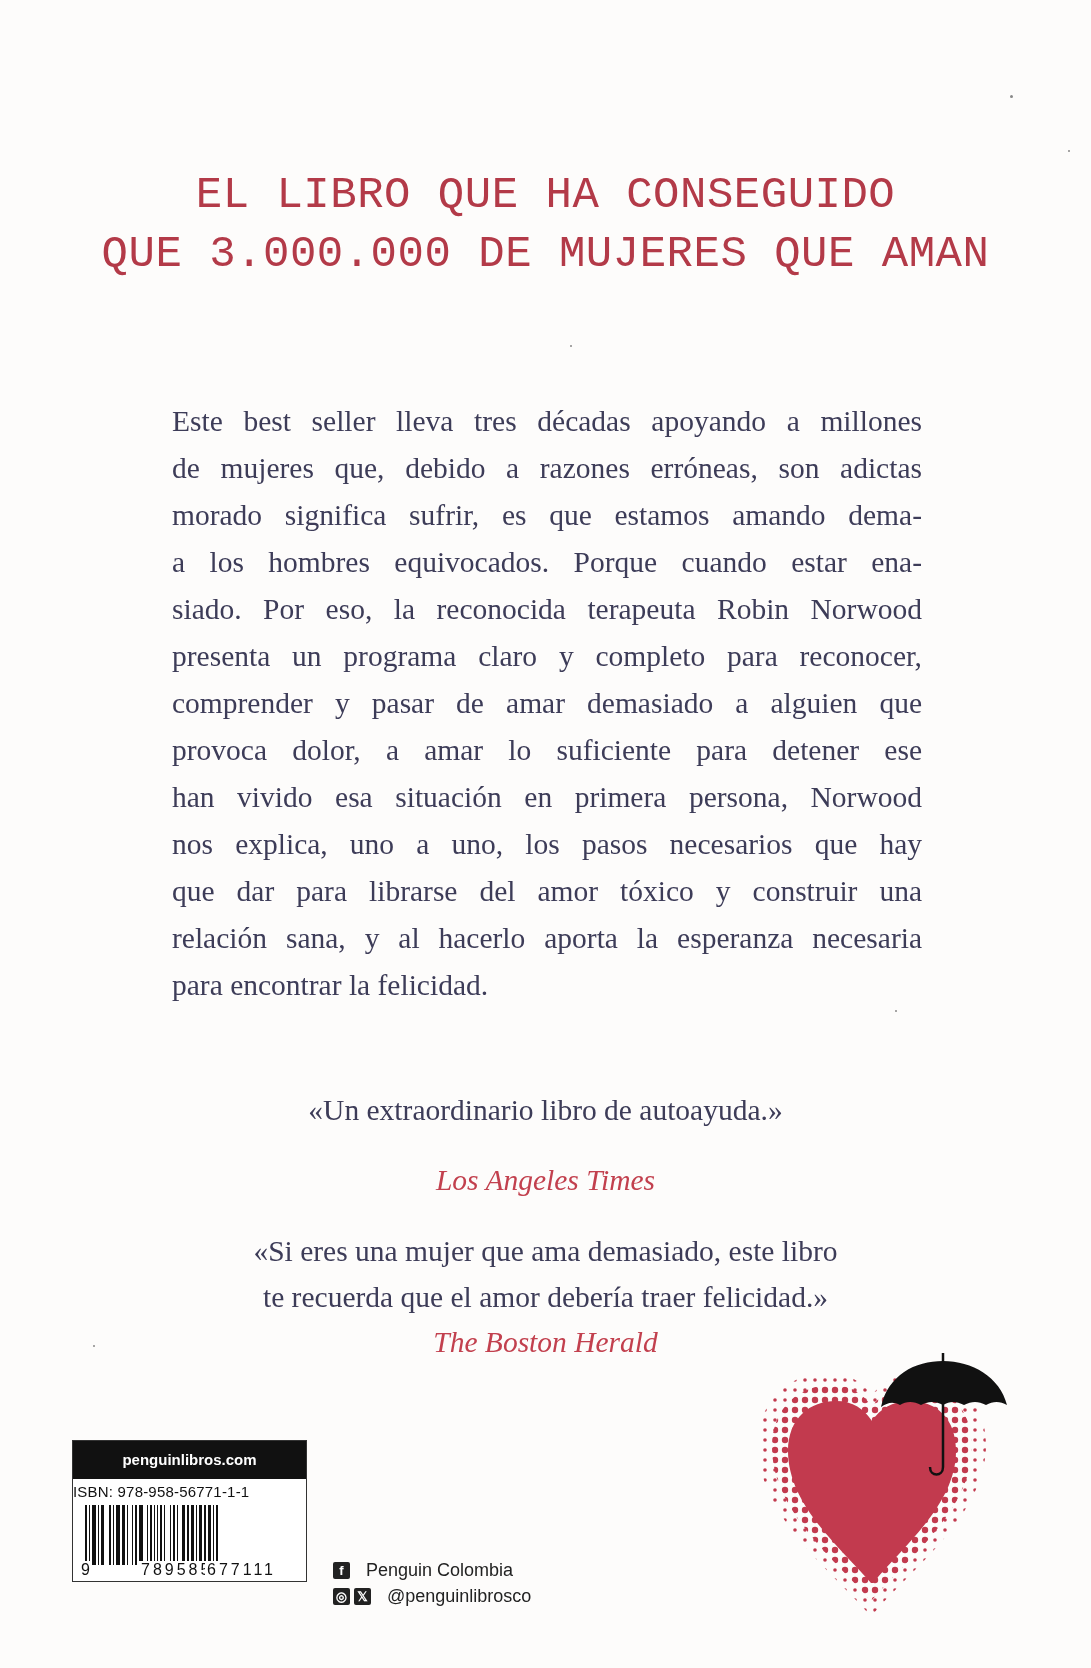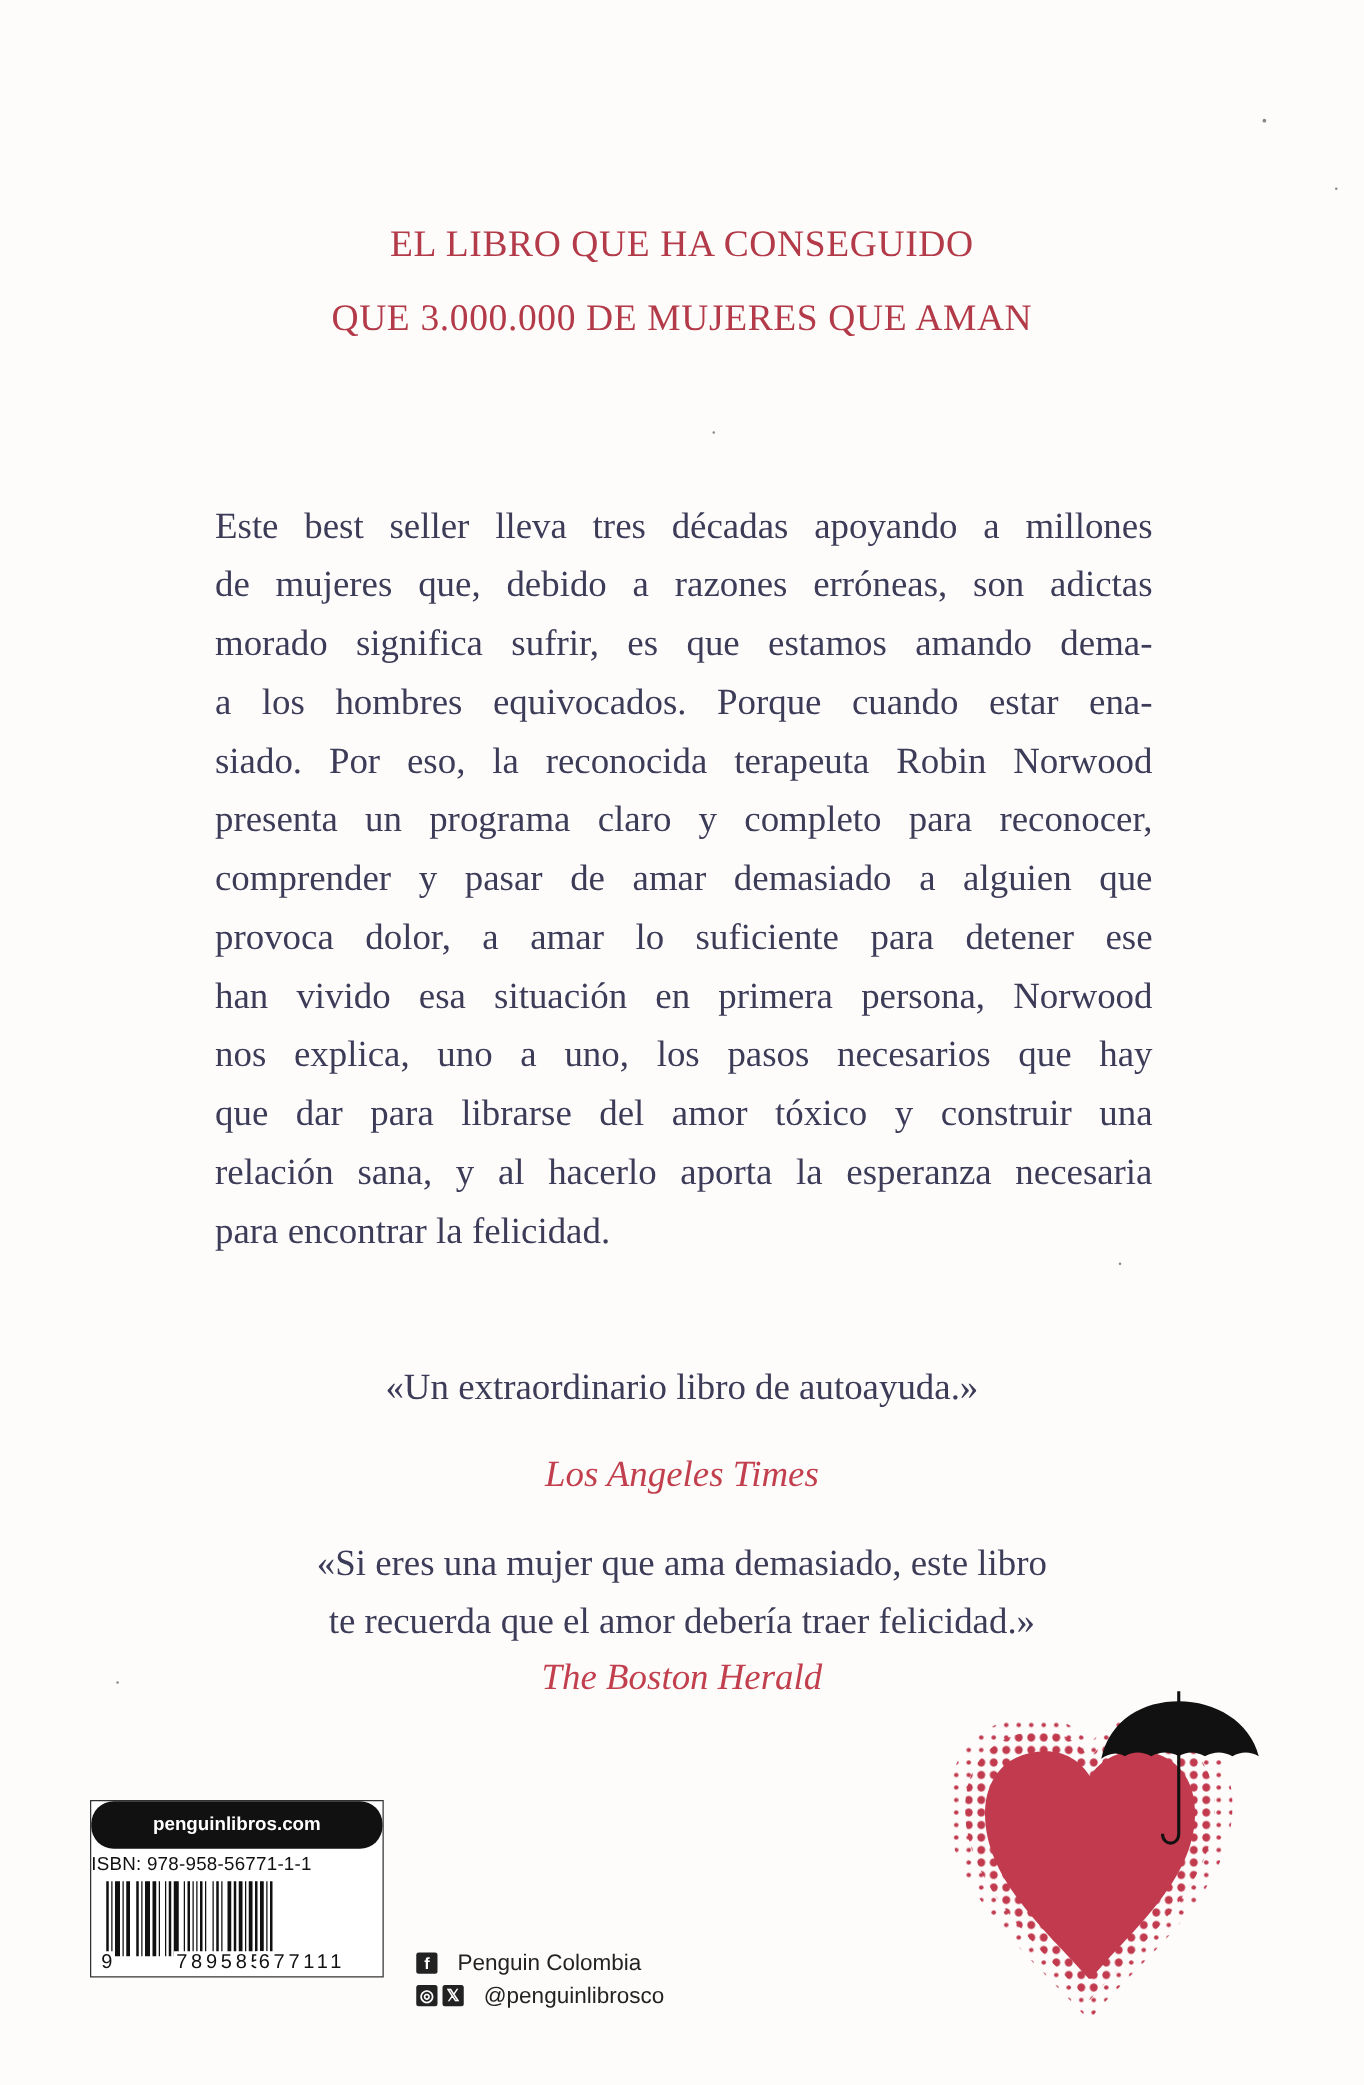--- a/index.html
+++ b/index.html
@@ -4,22 +4,22 @@
 <style>
   html, body { margin: 0; padding: 0; }
   body {
     width: 1091px; height: 1668px; position: relative; overflow: hidden;
     background: #fdfcfb;
     font-family: "Liberation Serif", "DejaVu Serif", serif;
   }
   .headline {
     position: absolute; left: 0; top: 166px; width: 1091px;
     text-align: center; color: #b33a48;
-    font-family: Liberation Serif, serif;
-    font-size: 30px; line-height: 59px; letter-spacing: 0.5px;
+    font-family: Liberation Mono, monospace;
+    font-size: 44px; line-height: 59px; letter-spacing: 0.5px;
   }
   .headline div { white-space: nowrap; }
   .body-text {
     position: absolute; left: 172px; top: 398px; width: 750px;
     color: #3d3c58; font-size: 29.5px; line-height: 47px;
   }
   .body-text div { white-space: nowrap; text-align: justify; text-align-last: justify; }
   .body-text div.last { text-align-last: left; }
   .quote {
     position: absolute; left: 0; width: 1091px; text-align: center;
@@ -29,21 +29,21 @@
     position: absolute; left: 0; width: 1091px; text-align: center;
     color: #c2404e; font-style: italic; font-size: 29.5px; line-height: 40px;
   }
   .barcode-box {
     position: absolute; left: 72px; top: 1440px; width: 235px; height: 142px;
     border: 1px solid #333; background: #fff; box-sizing: border-box;
   }
   .barcode-box .site {
     height: 38px; background: #111; color: #fff;
     font-family: "Liberation Sans", sans-serif; font-weight: bold;
-    font-size: 15px; line-height: 38px; text-align: center; border-radius: 18px;
+    font-size: 15px; line-height: 38px; text-align: center;
   }
   .barcode-box .isbn {
     font-family: "Liberation Sans", sans-serif; font-size: 15px;
     color: #111; margin: 4px 0 0 0; letter-spacing: 0.2px;
   }
   .bars {
     position: absolute; left: 12px; top: 64px; width: 210px; height: 60px;
     display: flex; align-items: stretch;
   }
   .bars span { display: block; background: #111; margin-right: 2px; }

